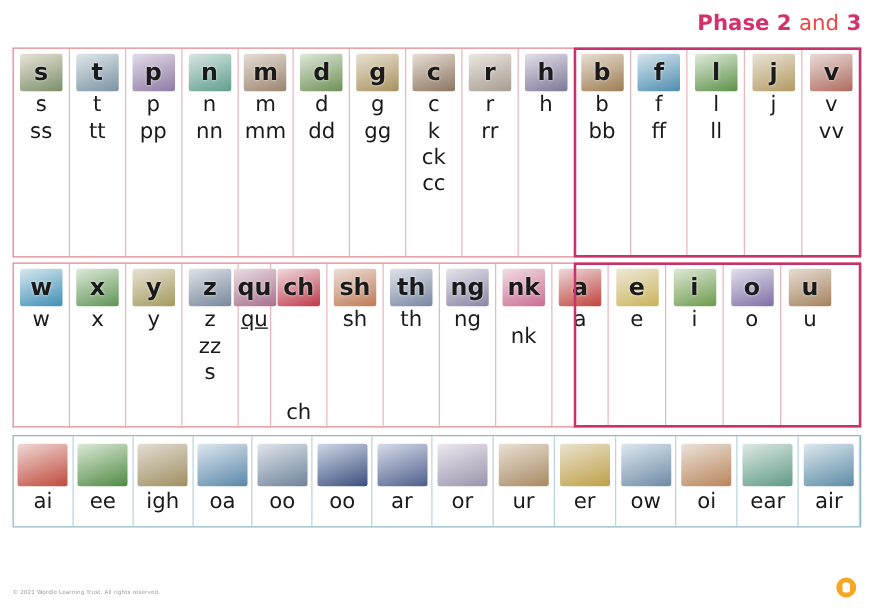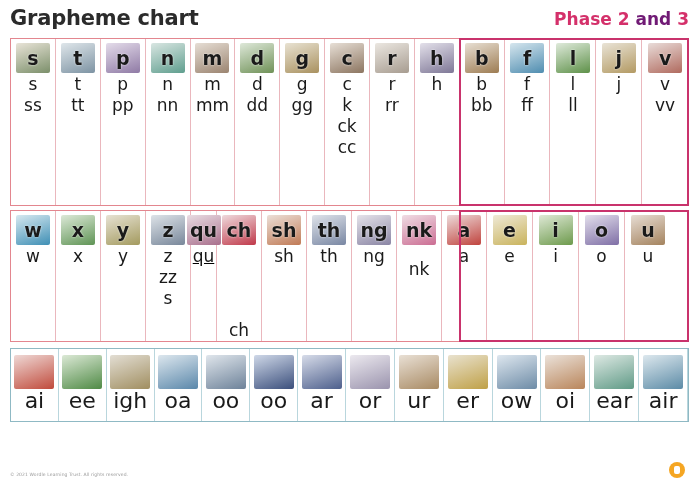--- a/index.html
+++ b/index.html
@@ -40,21 +40,21 @@
   }
   .phase {
     position: absolute;
     right: 0;
     top: 3px;
     font-size: 17px;
     font-weight: bold;
     white-space: nowrap;
   }
   .phase .ph-label { color: #d4306a; }
-  .phase .ph-and { color: #701a75; font-weight: bold; }
+  .phase .ph-and { color: #ef4444; font-weight: normal; }
   .phase .ph-num { color: #d4306a; }
 
   
   .block {
     position: absolute;
     box-sizing: border-box;
     border: 1.5px solid #e3868f;
     display: flex;
   }
   .cell {
@@ -120,21 +120,21 @@
     border: 1.5px solid #8fb9c4;
     background: #ffffff;
   }
   #block3 .cell { border-right: 1px solid #b9d6dd; }
   #block3 .pic {
     width: 40px;
     height: 34px;
     margin-top: 2px;
     margin-bottom: 2px;
   }
-  #block3 .graphemes { font-size: 22px; line-height: 20px; }
+  #block3 .graphemes { font-size: 17px; line-height: 20px; }
 
   
   .vowel-outline {
     position: absolute;
     box-sizing: border-box;
     border: 2px solid #c9336c;
     pointer-events: none;
   }
   #vowel1 {
     left: 459px;
@@ -178,21 +178,20 @@
     border-radius: 2px;
     background: #ffffff;
   }
 </style>
 </head>
 <body>
 
 <div class="page">
 
   <div class="header">
-    <div class="title">Grapheme chart</div>
     <div class="phase">
       <span class="ph-label">Phase</span>
       <span class="ph-label">2</span>
       <span class="ph-and">and</span>
       <span class="ph-num">3</span>
     </div>
   </div>
 
   <div class="block" id="block1">
       <div class="cell" style="width: 45px;">

